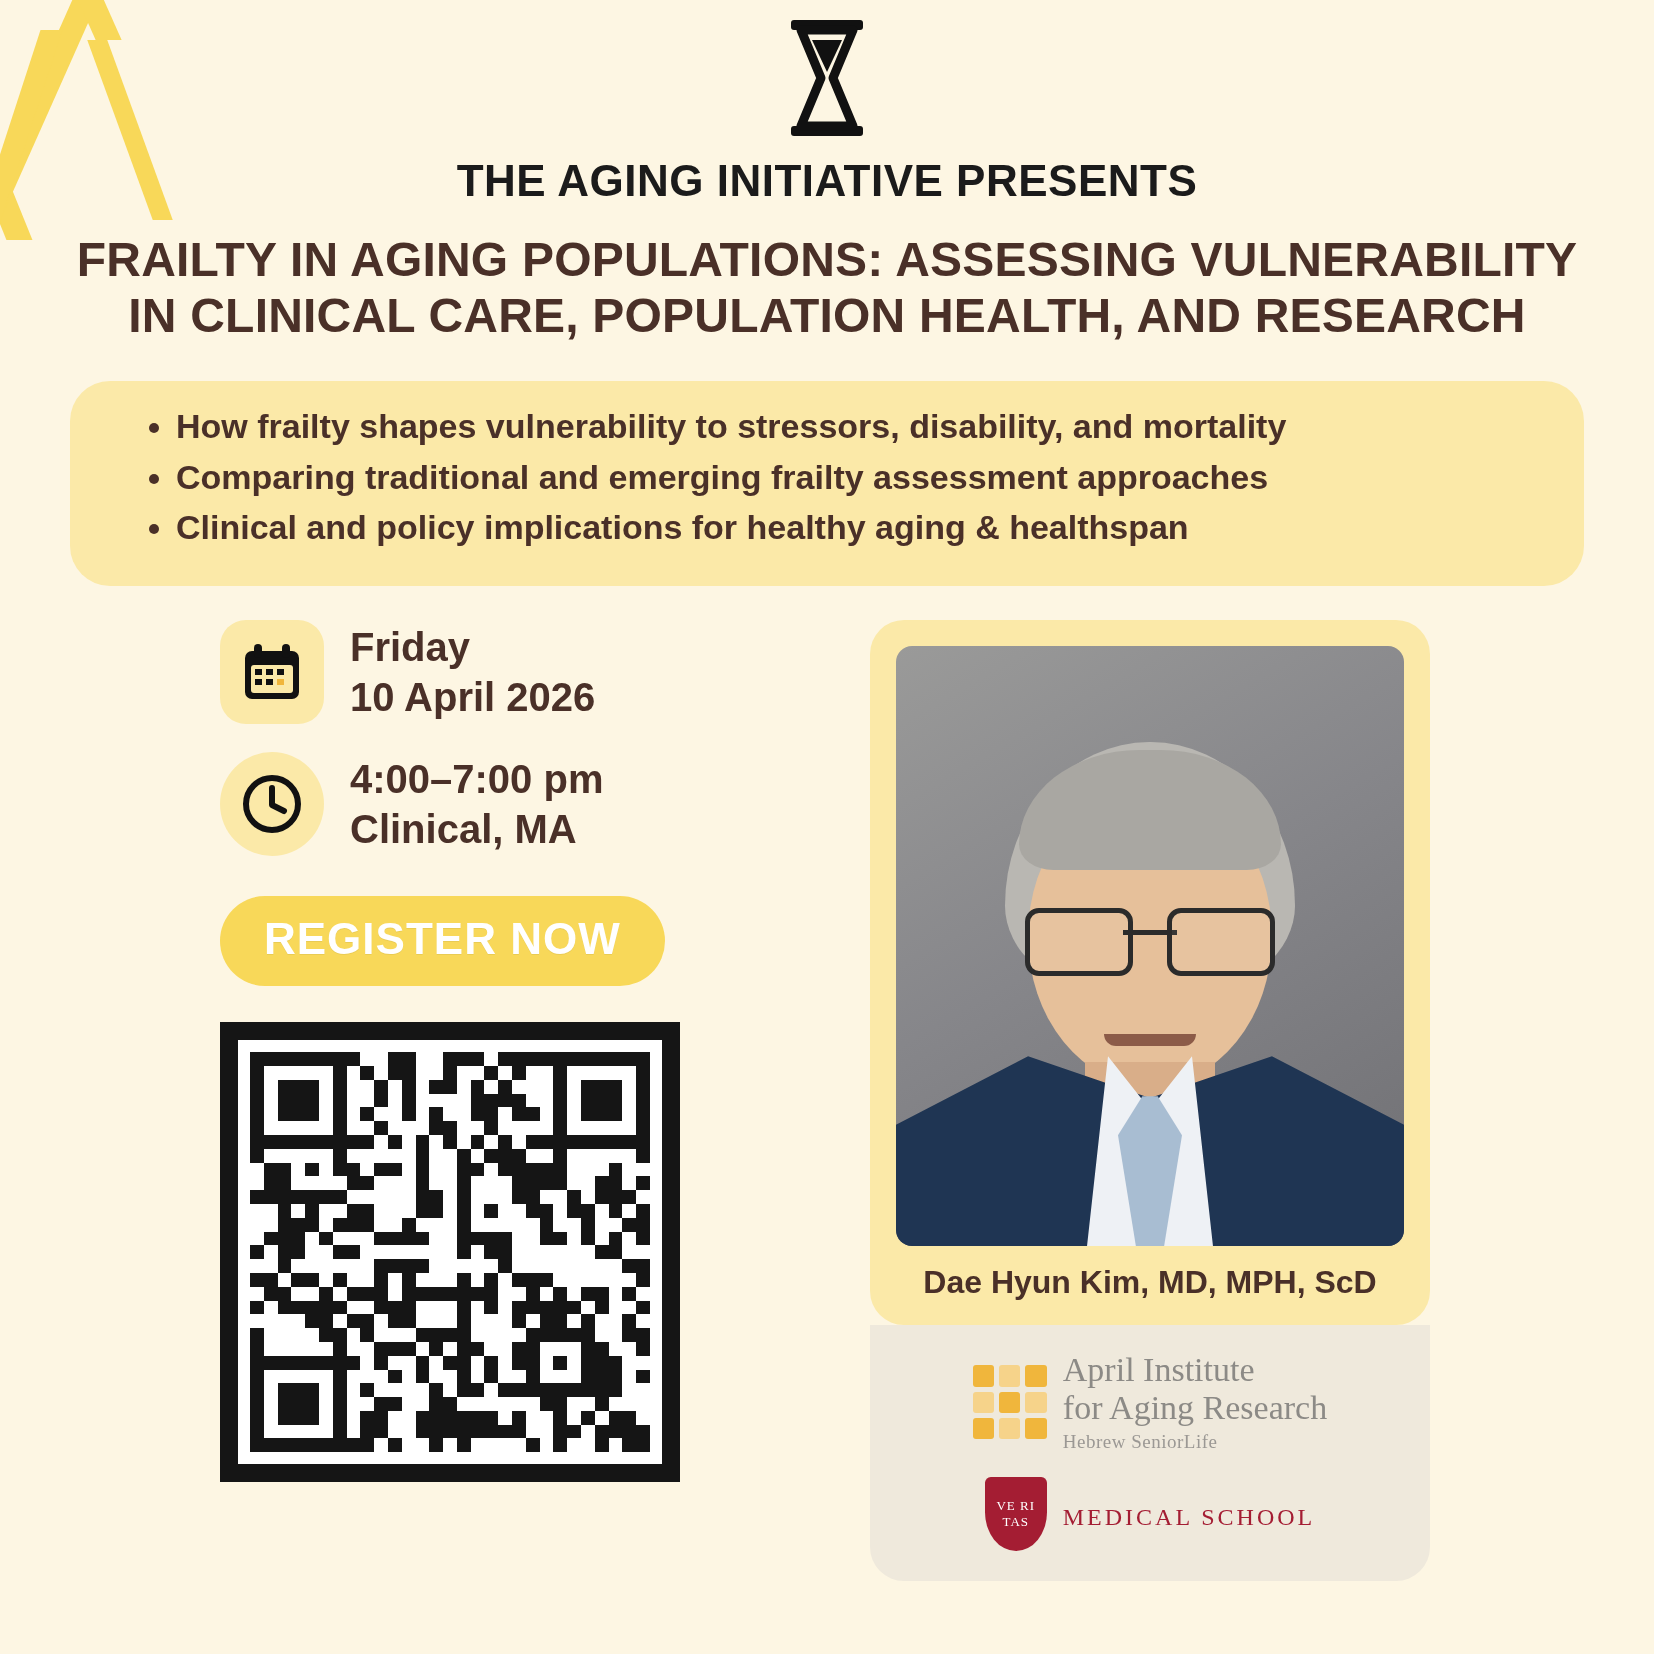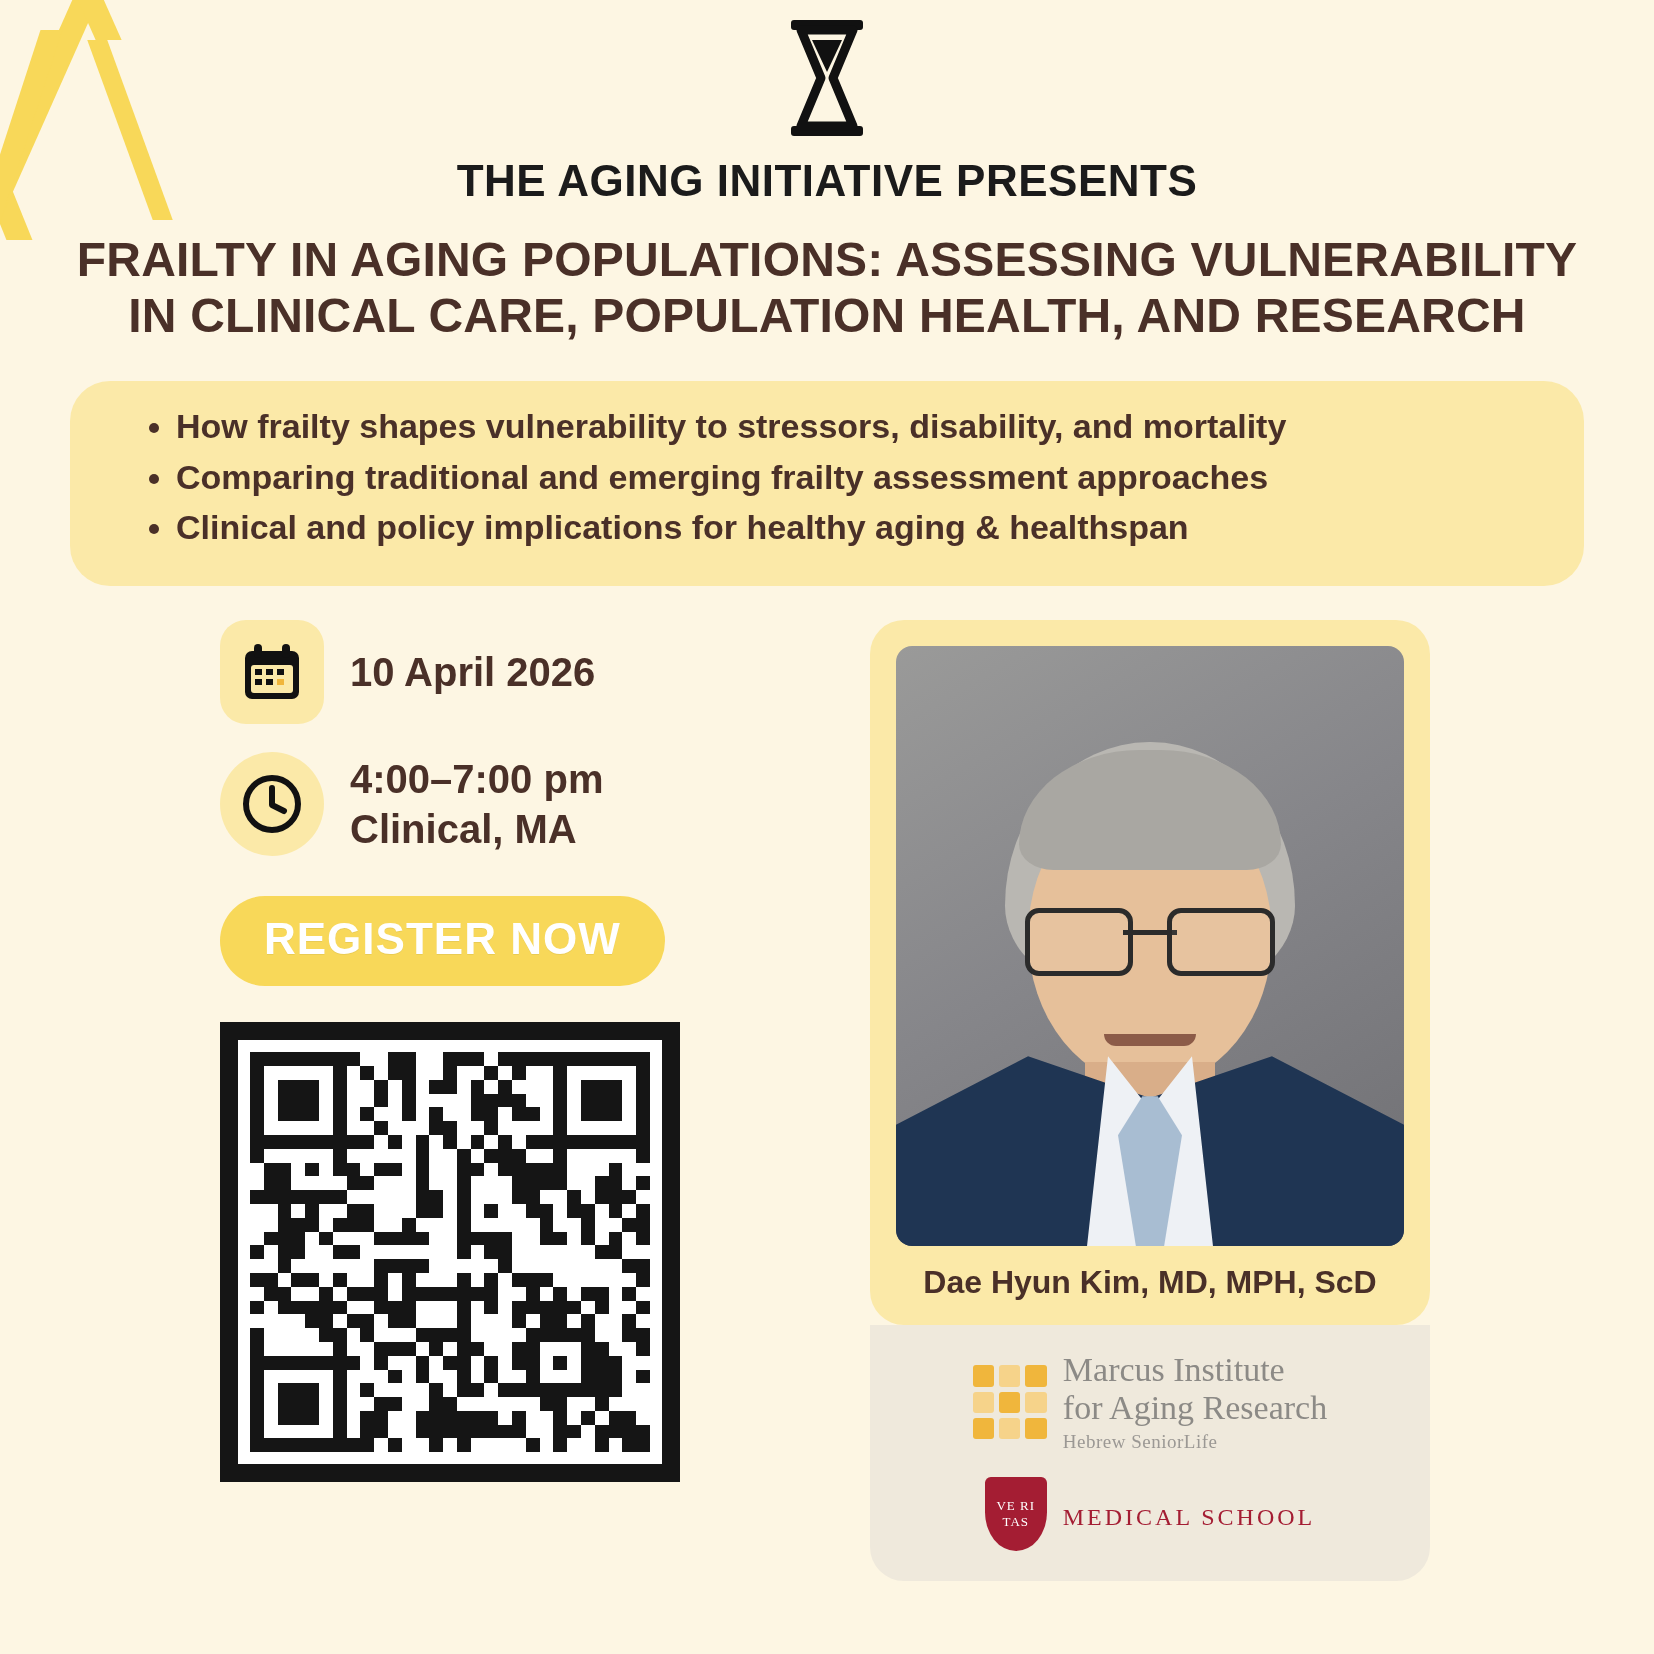--- a/index.html
+++ b/index.html
@@ -391,20 +391,21 @@
                 <rect x="25" y="28" width="7" height="6"></rect>
                 <rect x="36" y="28" width="7" height="6"></rect>
               <rect x="14" y="38" width="7" height="6"></rect>
                 <rect x="25" y="38" width="7" height="6"></rect>
                 <rect x="36" y="38" width="7" height="6"></rect>
             </g>
             <rect x="36" y="38" width="7" height="6" fill="#F0B63C"></rect>
           </svg>
         </div>
         <div class="info-text">
+          <div>Friday</div>
           <div>10 April 2026</div>
         </div>
       </div>
 
       <div class="info-row">
         <div class="icon-circle round">
           <svg width="64" height="64" viewBox="0 0 64 64">
             <circle cx="32" cy="32" r="26" fill="none" stroke="#111" stroke-width="6"></circle>
             <path d="M32 16 L32 33 L44 39" fill="none" stroke="#111" stroke-width="6" stroke-linecap="round" stroke-linejoin="round"></path>
           </svg>
@@ -1291,21 +1292,21 @@
               <span class="dim"></span>
               <span></span>
             <span class="dim"></span>
               <span></span>
               <span class="dim"></span>
             <span></span>
               <span class="dim"></span>
               <span></span>
           </div>
           <div class="marcus-text">
-            <div class="l1">Marcus Institute</div>
+            <div class="l1">April Institute</div>
             <div class="l2">for Aging Research</div>
             <div class="l3">Hebrew SeniorLife</div>
           </div>
         </div>
 
         <div class="harvard">
           <div class="shield">VE RI TAS</div>
           <div class="harvard-text">
             <div class="h2">MEDICAL SCHOOL</div>
           </div>

